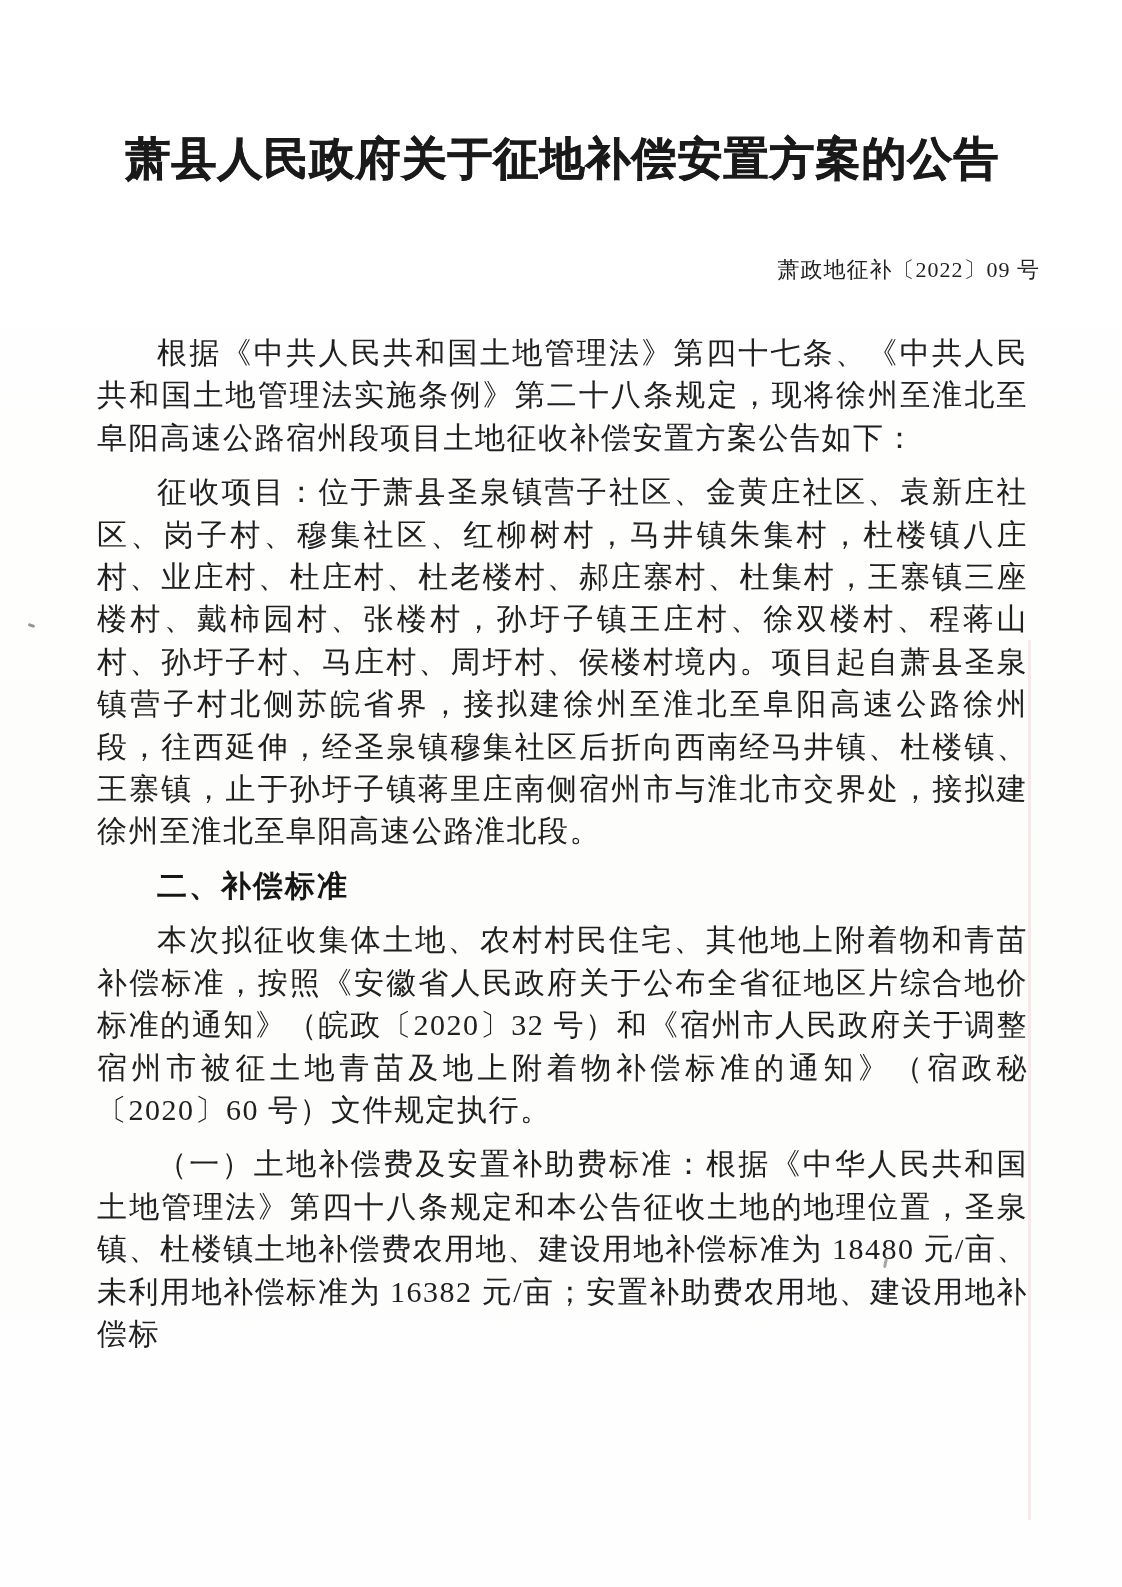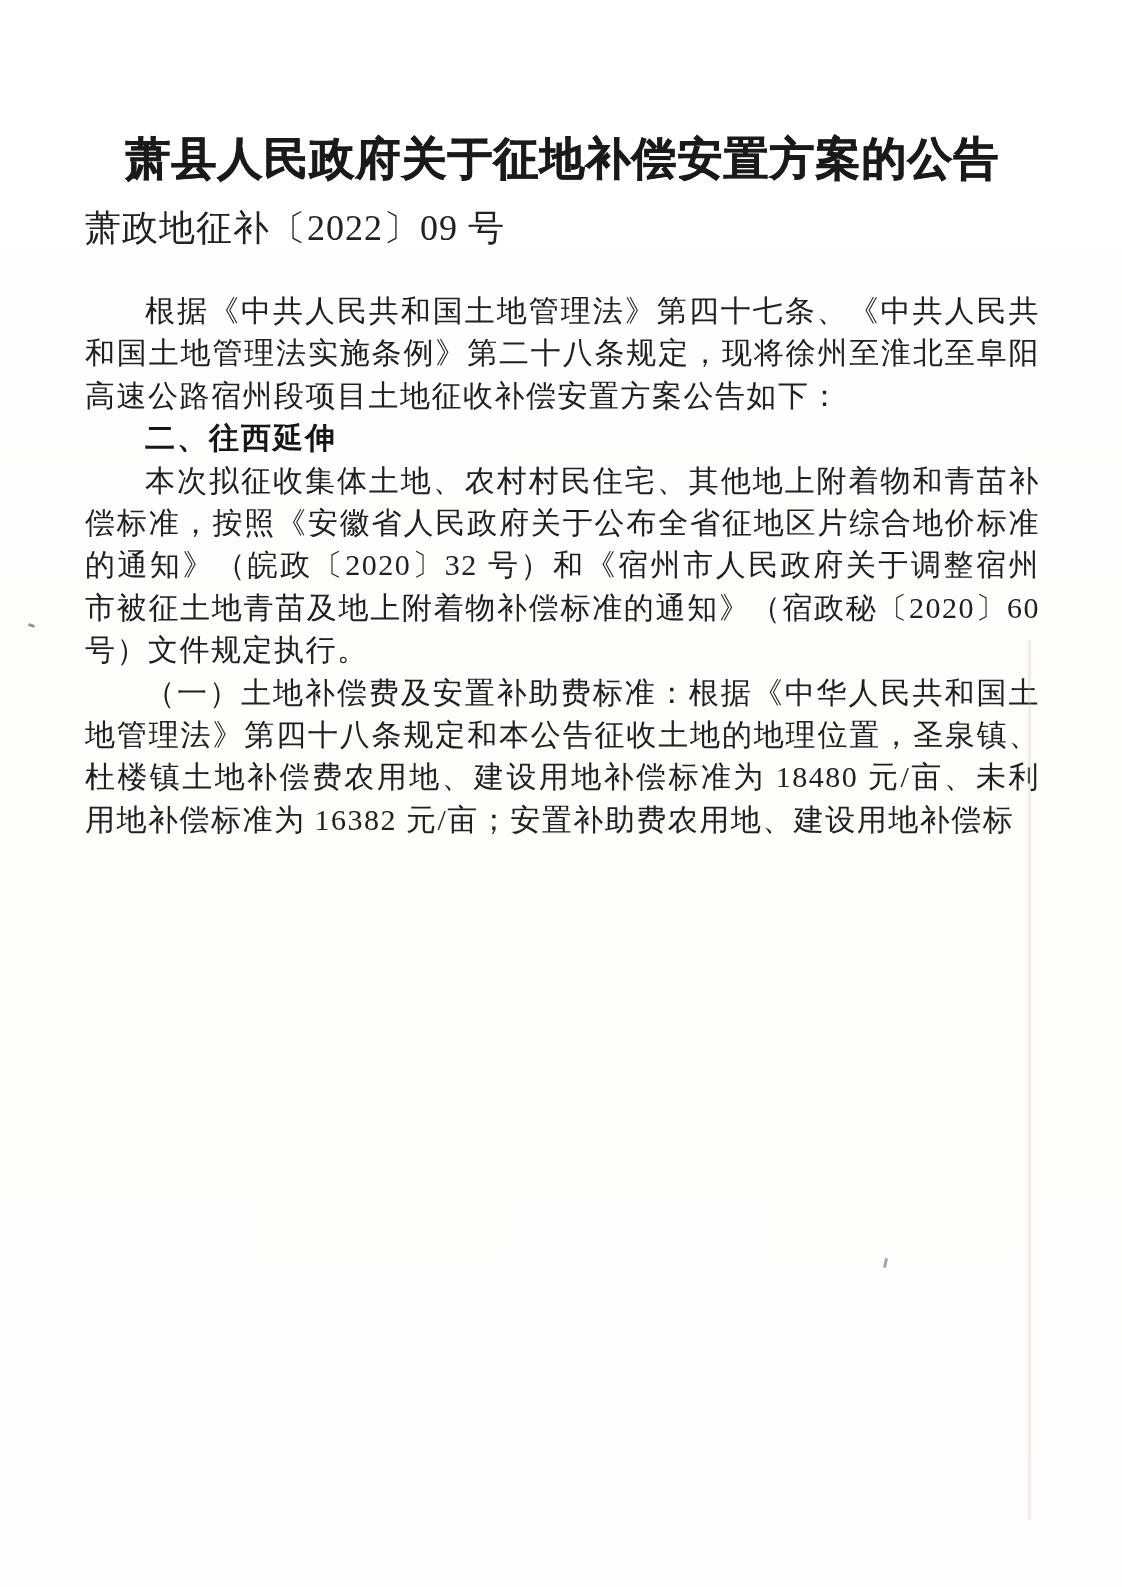--- a/index.html
+++ b/index.html
@@ -26,37 +26,37 @@
     font-size: 45px;
     line-height: 62px;
     font-weight: 900;
     text-align: center;
     letter-spacing: 1px;
     color: #1a1a1a;
     font-family: "Liberation Serif", "DejaVu Serif", serif;
     -webkit-text-stroke: 0.6px #1a1a1a;
   }
   .doc-number {
-    margin-top: 18px;
-    font-size: 36px;
+    margin-top: 60px;
+    font-size: 22px;
     line-height: 40px;
-    text-align: left;
+    text-align: right;
     letter-spacing: 1px;
     color: #222;
   }
   .content {
     margin-top: 42px;
     font-size: 30px;
     line-height: 42.4px;
     letter-spacing: 1.5px;
     text-align: justify;
     color: #202020;
   }
   .content p {
-    margin: 0;
+    margin: 12px;
     text-indent: 2em;
   }
   .content p.heading {
     font-weight: 700;
     font-family: "Liberation Sans", "DejaVu Sans", sans-serif;
     letter-spacing: 2px;
     color: #161616;
   }
   
   .scan-streak {
@@ -94,21 +94,22 @@
 <body>
 
 <div class="page">
 
   <h1 class="title">萧县人民政府关于征地补偿安置方案的公告</h1>
 
   <div class="doc-number">萧政地征补〔2022〕09 号</div>
 
   <div class="content">
     <p class="body">根据《中共人民共和国土地管理法》第四十七条、《中共人民共和国土地管理法实施条例》第二十八条规定，现将徐州至淮北至阜阳高速公路宿州段项目土地征收补偿安置方案公告如下：</p>
-    <p class="heading">二、往西延伸</p>
+    <p class="body">征收项目：位于萧县圣泉镇营子社区、金黄庄社区、袁新庄社区、岗子村、穆集社区、红柳树村，马井镇朱集村，杜楼镇八庄村、业庄村、杜庄村、杜老楼村、郝庄寨村、杜集村，王寨镇三座楼村、戴柿园村、张楼村，孙圩子镇王庄村、徐双楼村、程蒋山村、孙圩子村、马庄村、周圩村、侯楼村境内。项目起自萧县圣泉镇营子村北侧苏皖省界，接拟建徐州至淮北至阜阳高速公路徐州段，往西延伸，经圣泉镇穆集社区后折向西南经马井镇、杜楼镇、王寨镇，止于孙圩子镇蒋里庄南侧宿州市与淮北市交界处，接拟建徐州至淮北至阜阳高速公路淮北段。</p>
+    <p class="heading">二、补偿标准</p>
     <p class="body">本次拟征收集体土地、农村村民住宅、其他地上附着物和青苗补偿标准，按照《安徽省人民政府关于公布全省征地区片综合地价标准的通知》（皖政〔2020〕32 号）和《宿州市人民政府关于调整宿州市被征土地青苗及地上附着物补偿标准的通知》（宿政秘〔2020〕60 号）文件规定执行。</p>
     <p class="body">（一）土地补偿费及安置补助费标准：根据《中华人民共和国土地管理法》第四十八条规定和本公告征收土地的地理位置，圣泉镇、杜楼镇土地补偿费农用地、建设用地补偿标准为 18480 元/亩、未利用地补偿标准为 16382 元/亩；安置补助费农用地、建设用地补偿标</p>
   </div>
 
   <div class="scan-streak"></div>
   <div class="speck-a"></div>
   <div class="speck-b"></div>
 
 </div>
 

